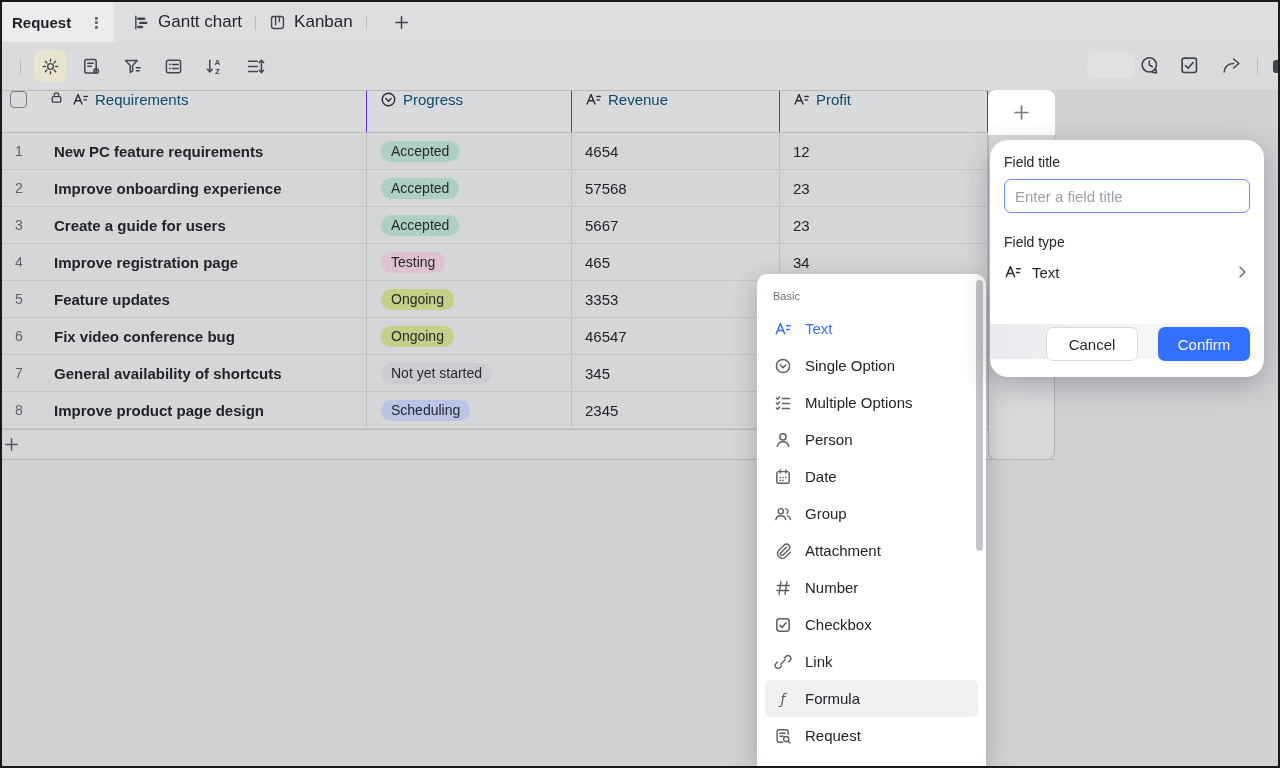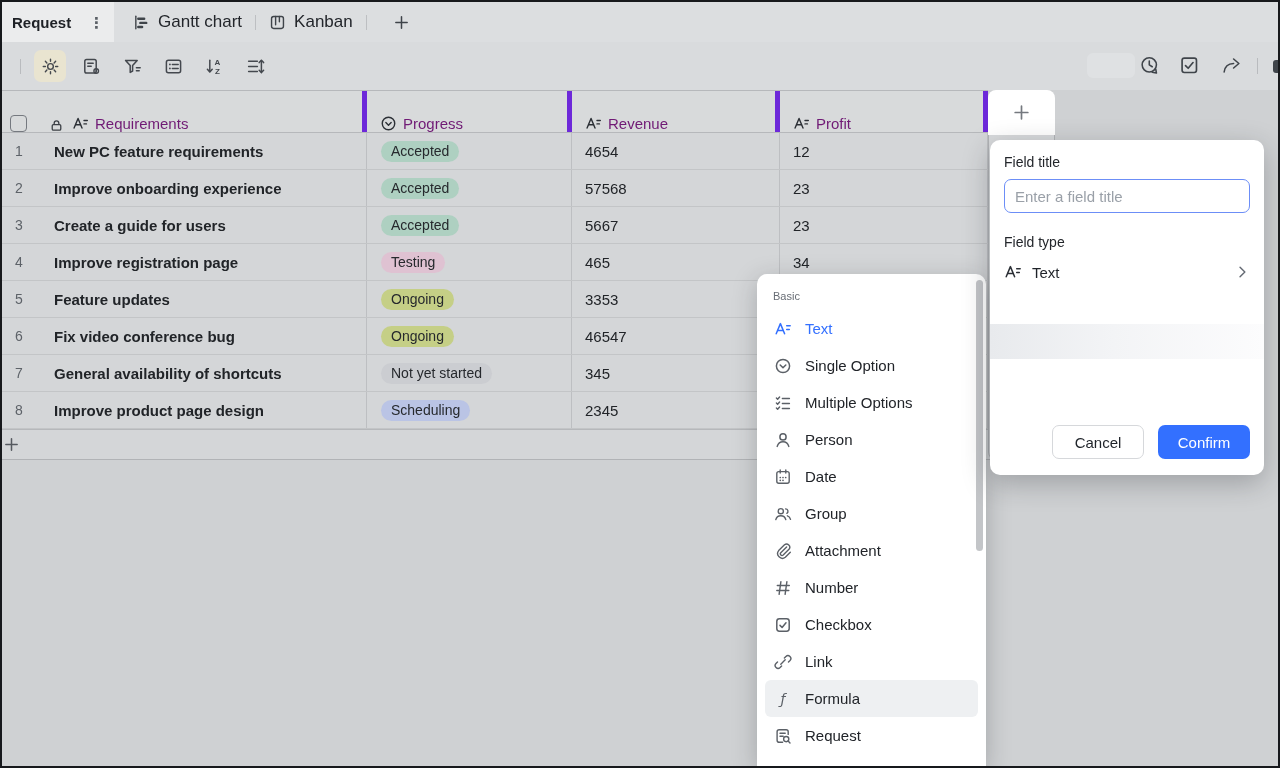--- a/index.html
+++ b/index.html
@@ -30,21 +30,21 @@
   .tbtn.active{background:#e9e4d0;}
   .ph-rect{position:absolute;left:1085px;top:51px;width:48px;height:25px;background:#dfe1e3;border-radius:6px;}
   .tico{position:absolute;top:53px;width:21px;height:21px;color:#3f444a;}
   .tr0{left:1137px;}.tr1{left:1177px;}.tr2{left:1219px;}
   .tb-vdiv{position:absolute;left:1255px;top:56px;width:1px;height:16px;background:#b9bbbe;}
   .nub{position:absolute;left:1271px;top:58px;width:5px;height:13px;background:#3f444a;border-radius:3px 0 0 3px;}
 
   
   .grid-header{position:absolute;left:0;top:88px;width:986px;height:43px;background:#d8dadb;
     border-top:1px solid #b6b8bb;border-bottom:1px solid #b6b8bb;display:flex;box-sizing:border-box;}
-  .hc{display:flex;align-items:flex-end;border-right:5px solid #6d28d9;box-sizing:border-box;font-size:15px;color:#701a75;gap:6px;padding-left:13px;}
+  .hc{display:flex;align-items:flex-start;border-right:1px solid #6d28d9;box-sizing:border-box;font-size:15px;color:#0c4a6e;gap:6px;padding-left:13px;}
   .hc.c1{width:365px;padding-left:8px;}
   .hc.c2{width:205px}.hc.c3{width:208px}.hc.c4{width:208px;}
   .colicon{width:17px;height:17px;color:#2c3036;}
   .hcb{width:17px;height:17px;border:1.6px solid #75797f;border-radius:4px;margin-right:17px;box-sizing:border-box;flex:none;}
   .lockic{width:13px;height:13px;color:#3c4046;margin-right:3px;}
 
   .grid-body{position:absolute;left:0;top:131px;width:986px;}
   .trow{display:flex;height:37px;box-sizing:border-box;background:#d4d6d8;border-bottom:1px solid #c3c5c7;}
   .tc{box-sizing:border-box;border-right:1px solid #bdbfc2;display:flex;align-items:center;font-size:15px;color:#212428;overflow:hidden;}
   .tc.c1{width:365px}.tc.c2{width:205px;padding-left:14px}.tc.c3{width:208px;padding-left:13px}.tc.c4{width:208px;padding-left:13px}
@@ -67,34 +67,34 @@
     box-shadow:0 6px 24px rgba(30,34,40,.25);z-index:30;box-sizing:border-box;padding-top:8px;}
   .menu-sec{font-size:11px;color:#686d75;margin:8px 16px;}
   .mi{height:37px;margin:0 8px;border-radius:6px;display:flex;align-items:center;gap:13px;padding:0 9px;font-size:15px;color:#212429;}
   .mi .micon{width:18px;height:18px;color:#5b6067;}
   .mi.selected{color:#3370ff;}
   .mi.selected .micon{color:#3370ff;}
   .mi.hover{background:#eef0f2;}
   .menu-scrollbar{position:absolute;right:3px;top:6px;width:7px;height:271px;background:#c3c5c8;border-radius:4px;}
 
   
-  .dialog{position:absolute;left:988px;top:138px;width:274px;height:335px;background:#fff;border-radius:10px;
+  .dialog{position:absolute;left:988px;top:138px;width:274px;height:237px;background:#fff;border-radius:18px;
     box-shadow:0 8px 28px rgba(30,34,40,.28);z-index:40;box-sizing:border-box;padding:14px;}
   .dlg-label{font-size:14px;color:#23262b;}
   .dlg-input{margin-top:9px;width:100%;height:34px;box-sizing:border-box;border:1.5px solid #6c8ef7;border-radius:7px;
     padding:0 10px;font-size:15px;font-family:inherit;color:#1f2329;outline:none;background:#fff;}
   .dlg-input::placeholder{color:#9aa0a8;}
   .dlg-type-label{margin-top:21px;}
   .dlg-type-row{margin-top:13px;display:flex;align-items:center;gap:10px;}
   .dlg-type-row .ticon{width:18px;height:18px;color:#2b2f35;}
   .dlg-type-row .tval{font-size:15px;color:#1f2329;}
   .dlg-chev{margin-left:auto;width:16px;height:16px;color:#646a73;}
   .dlg-band{position:absolute;left:0;right:0;top:184px;height:35px;
     background:linear-gradient(90deg,#e8eaed 0%,#f3f4f6 45%,#fcfcfd 100%);}
-  .dlg-btns{position:absolute;right:14px;bottom:16px;display:flex;gap:14px;}
+  .dlg-btns{position:absolute;right:14px;bottom:16px;display:flex;gap:20px;}
   .btn{height:34px;border-radius:7px;font-size:15px;display:flex;align-items:center;justify-content:center;font-family:inherit;cursor:default;}
   .btn-cancel{width:92px;background:#fff;border:1px solid #d6d8db;color:#1f2329;}
   .btn-confirm{width:92px;background:var(--accent,#3370ff);border:none;color:#fff;}
 </style>
 </head>
 <body>
 
 <div class="frame">
 
   <div class="tabbar">

